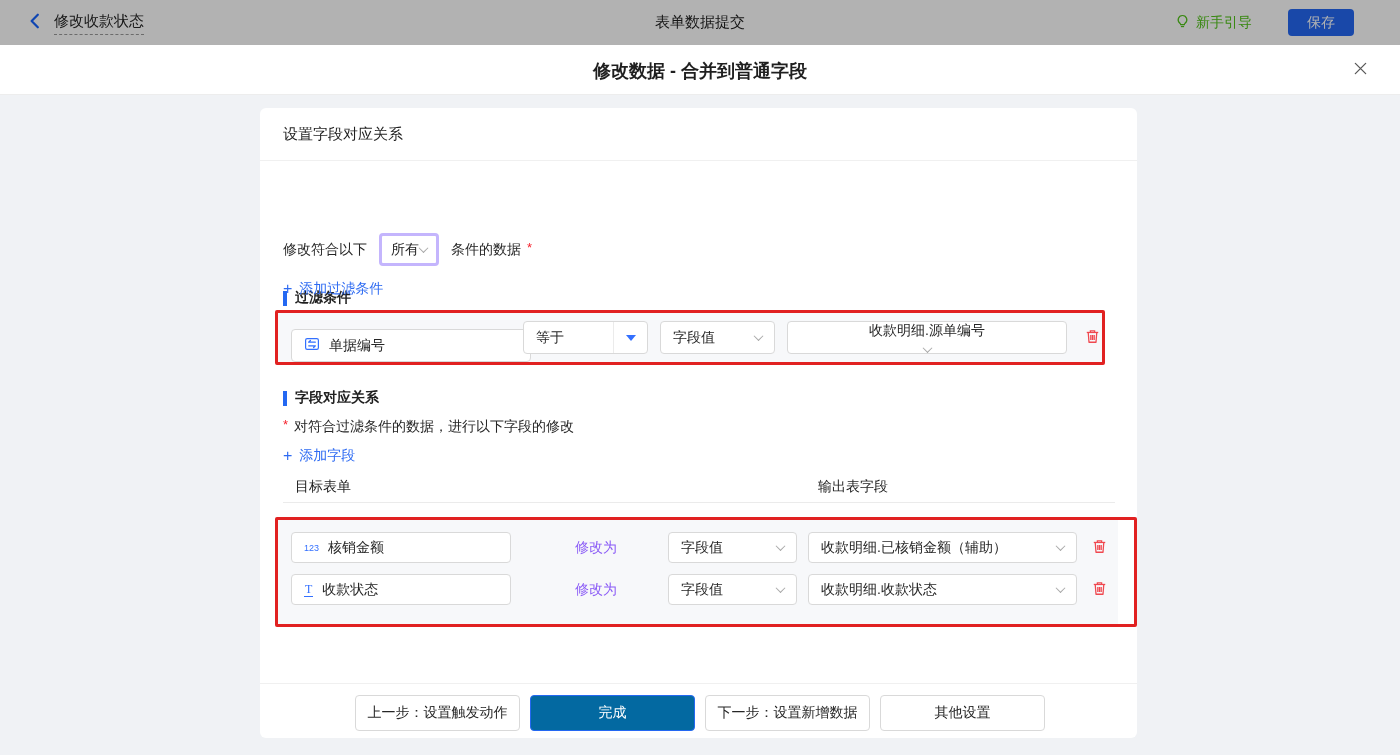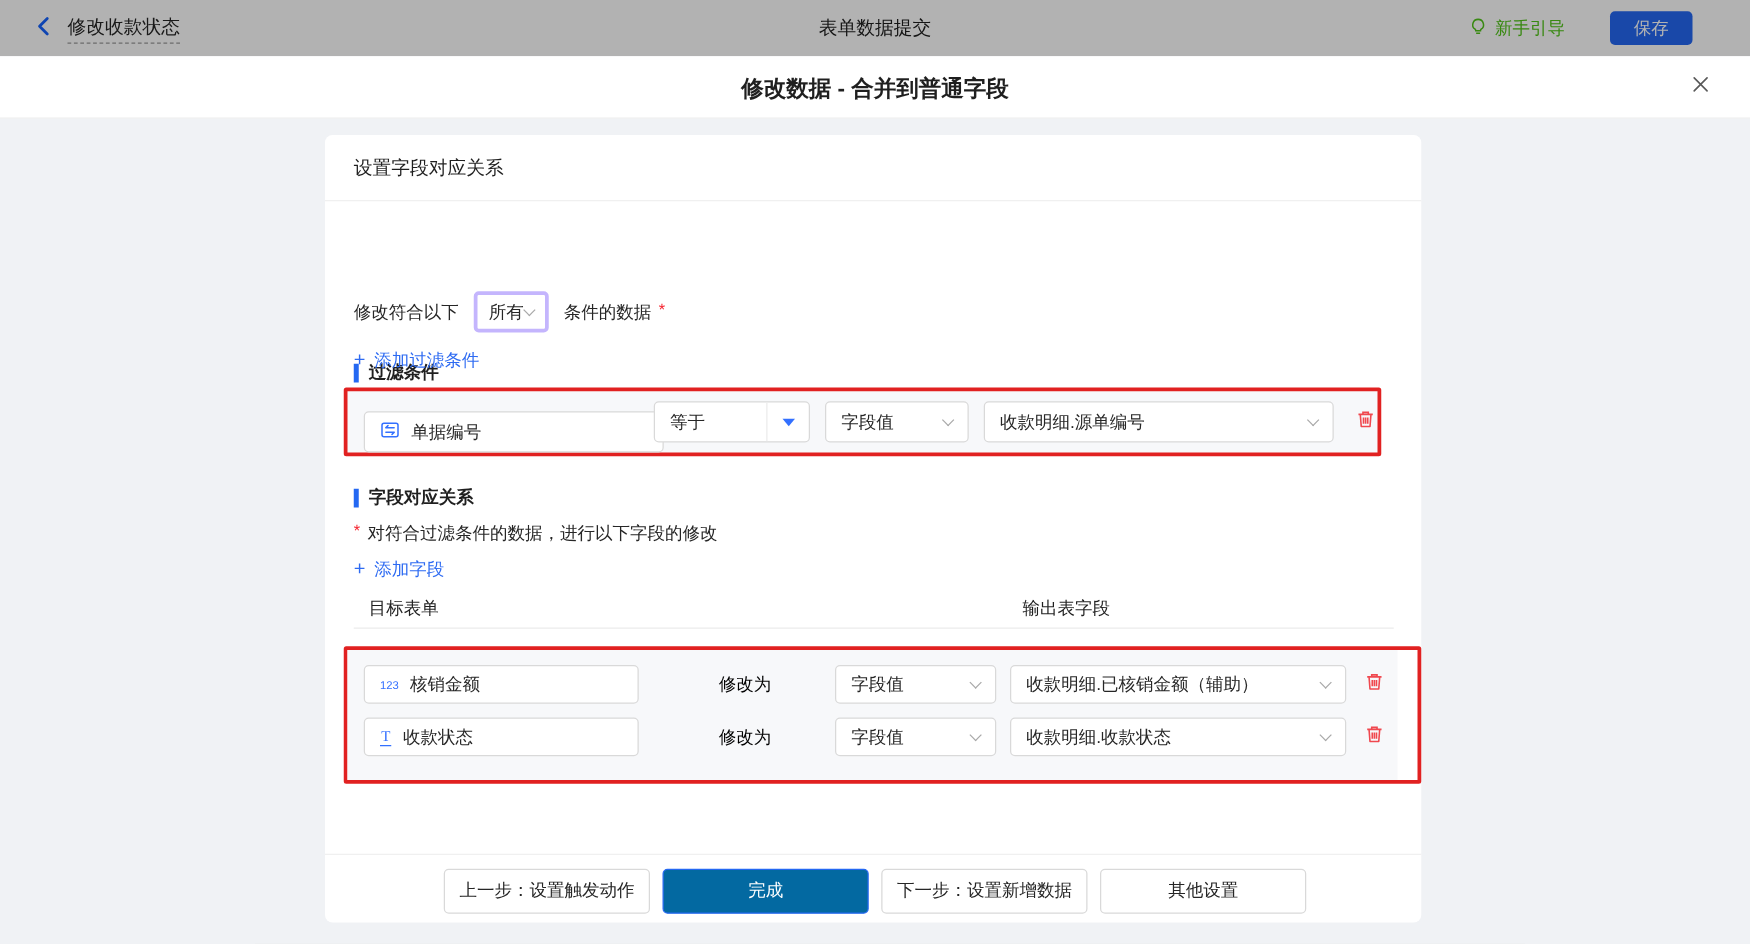--- a/index.html
+++ b/index.html
@@ -55,21 +55,21 @@
   .inp { gap:9px; }
   .sel-text { overflow:hidden; white-space:nowrap; }
 
   .op-sel { padding-right:46px; }
   .op-split { position:absolute; right:0; top:0; width:34px; height:31px; border-left:1px solid #ebebeb; display:flex; align-items:center; justify-content:center; }
   .tri-down { width:0; height:0; border-left:5px solid transparent; border-right:5px solid transparent; border-top:6px solid #3370ff; }
 
   .num-icon { color:#3370ff; font-size:9px; letter-spacing:0; flex:none; }
   .t-icon { color:#3370ff; font-size:12px; font-family:"Liberation Serif",serif; border-bottom:1.5px solid #3370ff; line-height:12px; padding:0 1px 1px; flex:none; }
 
-  .action-label { position:absolute; font-size:14px; color:#000000; line-height:31px; }
+  .action-label { position:absolute; font-size:14px; color:#8b5cf6; line-height:31px; }
   .trash { position:absolute; width:18px; height:18px; display:flex; align-items:center; justify-content:center; cursor:pointer; }
 
   .col-label { position:absolute; top:370px; font-size:14px; color:#1f1f1f; }
 
   .btn { position:absolute; top:587px; width:165px; height:36px; border:1px solid #d9d9d9; border-radius:4px; background:#fff; font-size:14px; color:#262626; display:flex; align-items:center; justify-content:center; cursor:pointer; }
   .btn-primary { background:#0369a1; border-color:#2468f2; color:#fff; }
 </style>
 </head>
 <body>
 
@@ -152,21 +152,21 @@
         <div class="sel op-sel" style="left:245px; top:8px; width:125px;">
           <span class="sel-text">等于</span>
           <span class="op-split">
             <span class="tri-down"></span>
           </span>
         </div>
         <div class="sel" style="left:382px; top:8px; width:115px;">
           <span class="sel-text">字段值</span>
           <span class="chev"></span>
         </div>
-        <div class="sel" style="left:509px; top:8px; width:280px;">
+        <div class="sel" style="left:509px; top:8px; width:280px;flex-direction:column;">
           <span class="sel-text">收款明细.源单编号</span>
           <span class="chev"></span>
         </div>
         <div class="trash" style="left:805px; top:16px;">
           <span>
             <svg width="17" height="17" viewBox="0 0 16 16" fill="none" stroke="#f0484f" stroke-width="1.2">
                 <path d="M2.6 4.2h10.8"></path>
                 <path d="M6 4V2.7h4V4"></path>
                 <path d="M4 4.4l.7 9h6.6l.7-9" stroke-linejoin="round"></path>
                 <path d="M6.4 6.6v4.6M8 6.6v4.6M9.6 6.6v4.6"></path>

